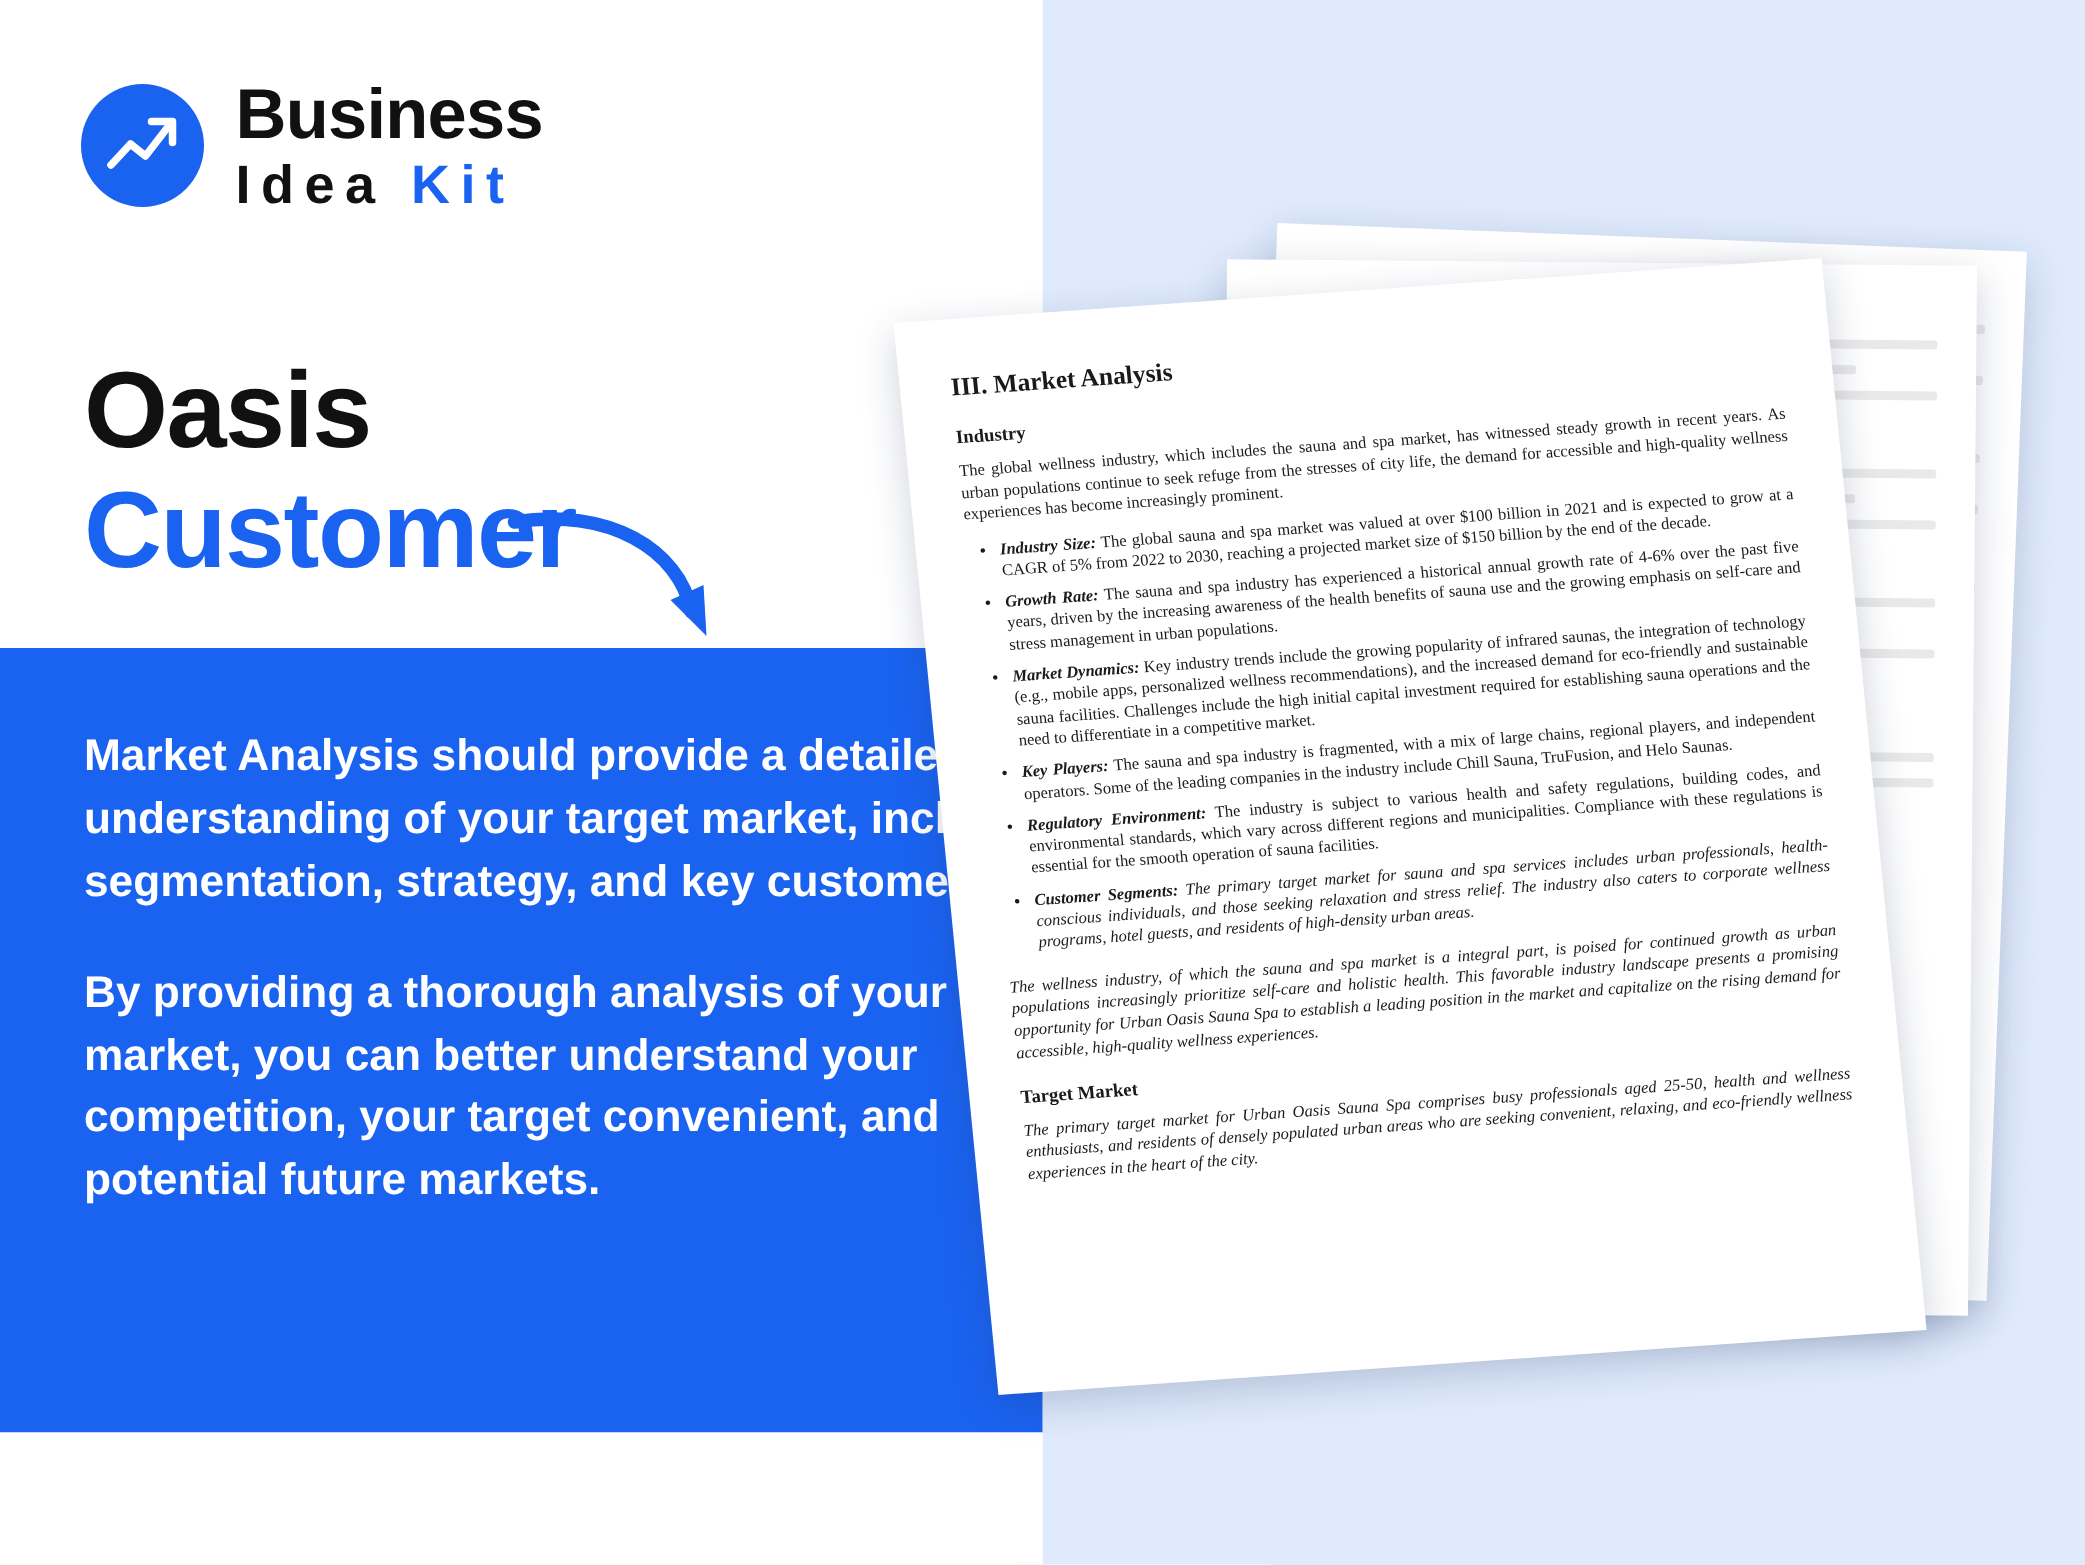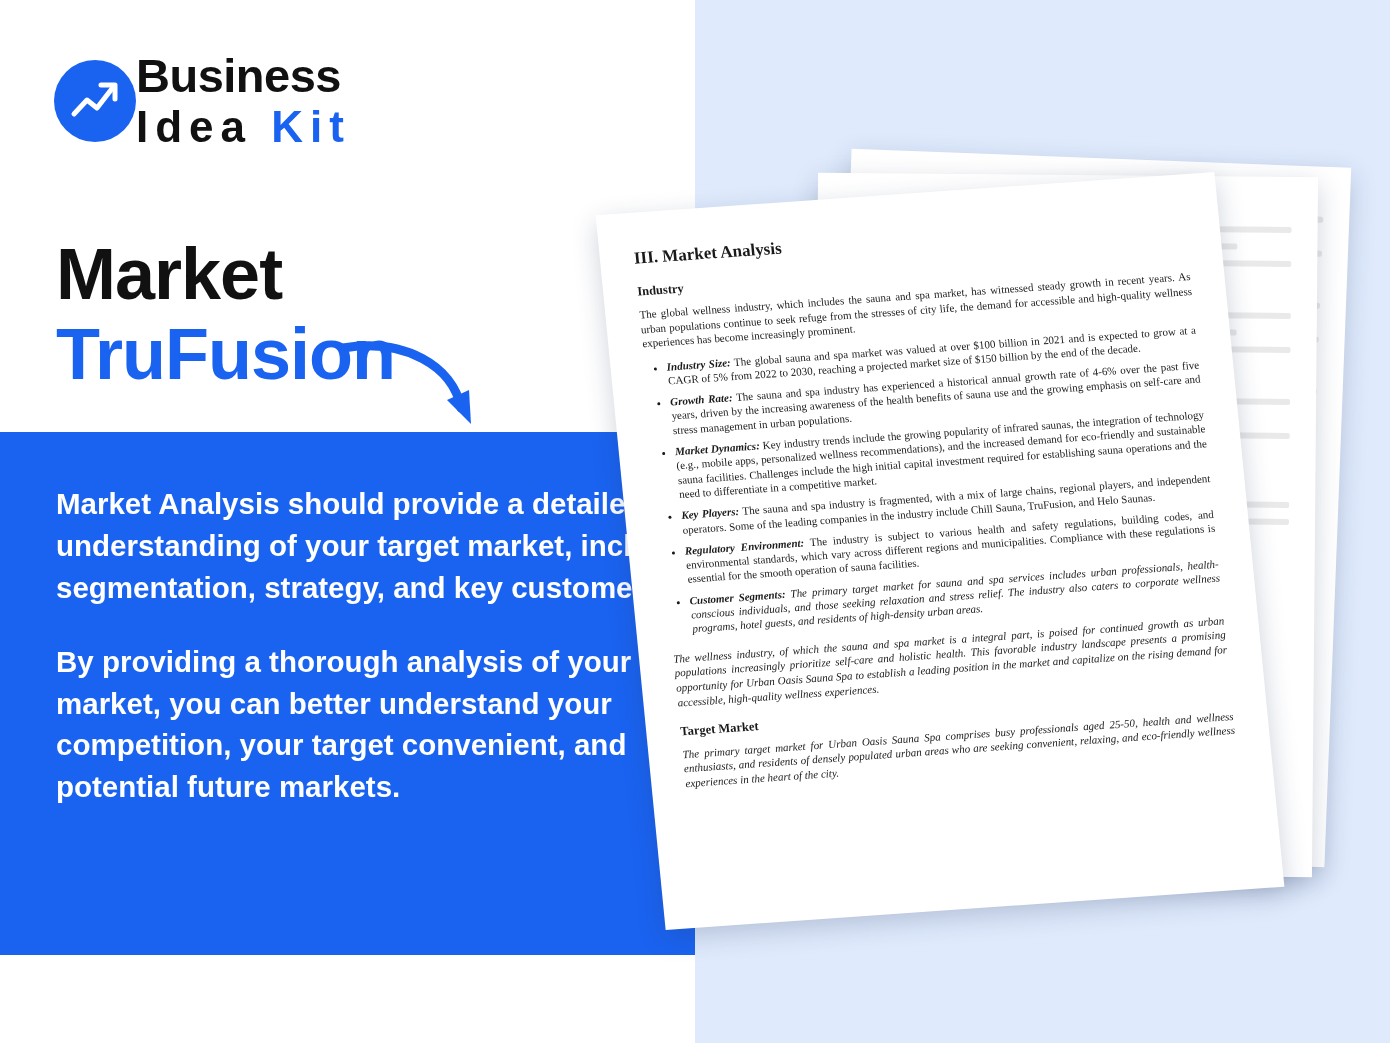--- a/index.html
+++ b/index.html
@@ -65,31 +65,31 @@
   }
   .logo-mark {
     width: 82px;
     height: 82px;
     border-radius: 50%;
     background: #1a63f0;
     position: relative;
     flex: none;
   }
   .logo-text {
-    margin-left: 0;
+    margin-left: 21px;
     line-height: 1;
   }
   .logo-line1 {
     font-size: 47px;
     font-weight: bold;
     color: #111111;
     letter-spacing: -0.5px;
   }
   .logo-line2 {
-    font-size: 44px;
+    font-size: 36px;
     font-weight: bold;
     color: #111111;
     letter-spacing: 7px;
     margin-top: 6px;
   }
   .logo-line2 .kit {
     color: #1a63f0;
   }
 
   
@@ -259,22 +259,22 @@
     <div class="logo-text">
       <div class="logo-line1">Business</div>
       <div class="logo-line2">
         <span>Idea</span>
         <span class="kit">Kit</span>
       </div>
     </div>
   </div>
 
   <div class="title">
-    <div class="title-main">Market</div>
-    <div class="title-sub">TruFusion</div>
+    <div class="title-main">Oasis</div>
+    <div class="title-sub">Customer</div>
   </div>
 
   <div class="arrow">
     <svg width="160" height="110" viewBox="0 0 160 110" aria-hidden="true">
       <path d="M8 18 C 70 8, 118 36, 126 78" fill="none" stroke="#1a63f0" stroke-width="9" stroke-linecap="round"></path>
       <polygon points="112,70 136,94 134,60" fill="#1a63f0"></polygon>
     </svg>
   </div>
 
   <div class="body-copy">

